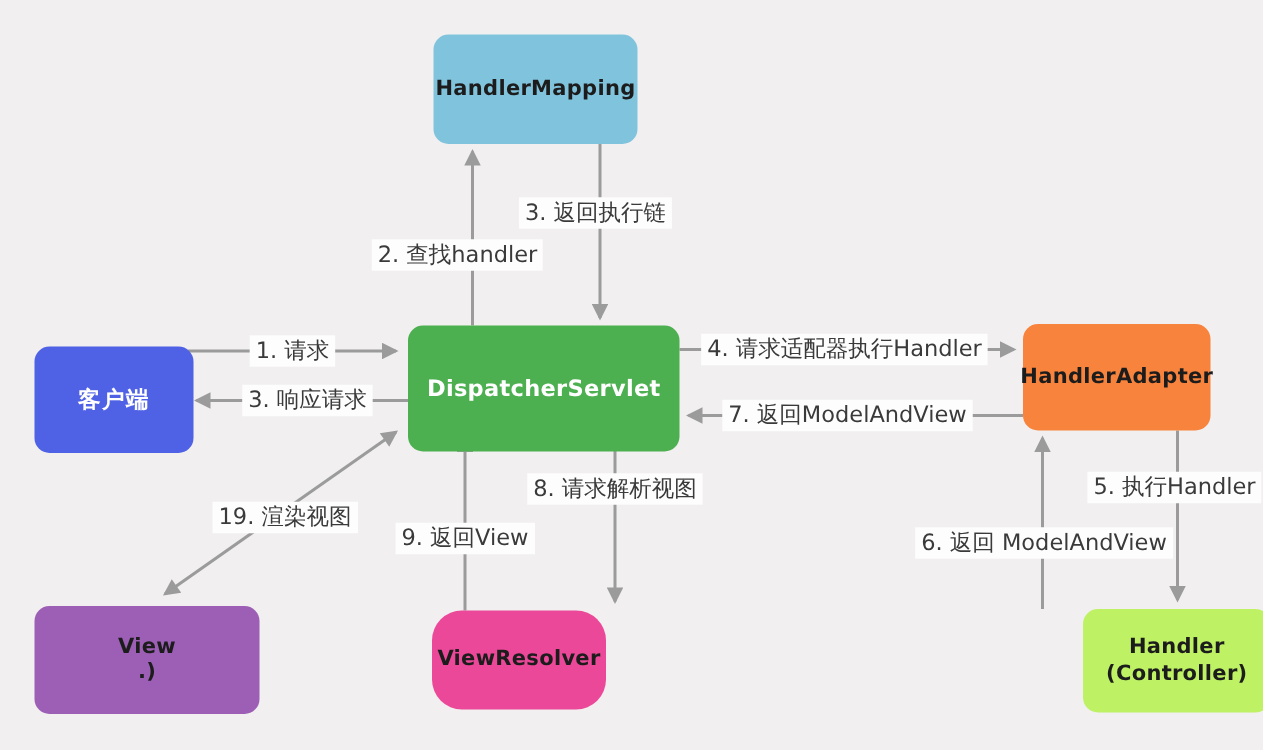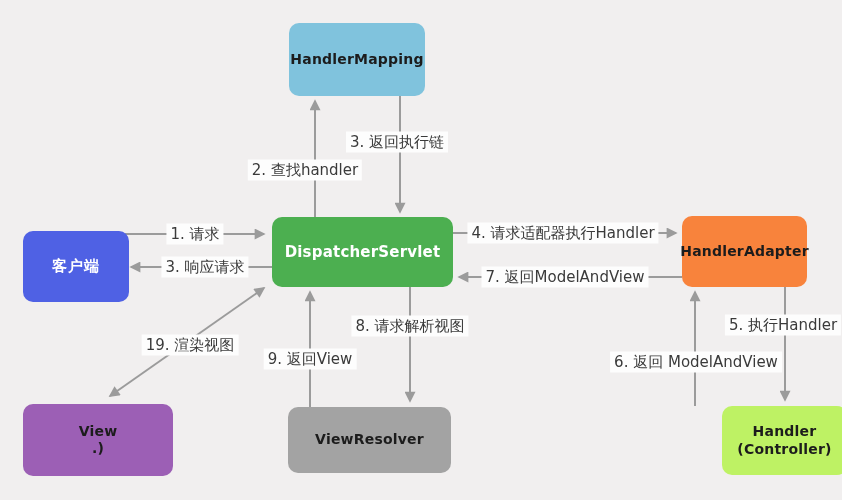--- a/index.html
+++ b/index.html
@@ -54,38 +54,38 @@
     <line x1="410" y1="287" x2="410" y2="401" stroke-width="2" marker-end="url(#arr)" stroke="#9b9b9b"></line>
     <line x1="310" y1="407" x2="310" y2="292" stroke-width="2" marker-end="url(#arr)" stroke="#9b9b9b"></line>
     <line x1="264" y1="288" x2="110" y2="396" stroke-width="2" marker-end="url(#arr)" marker-start="url(#arr)" stroke="#9b9b9b"></line>
     <line x1="272" y1="267" x2="131" y2="267" stroke-width="2" marker-end="url(#arr)" stroke="#9b9b9b"></line>
   </svg>
 
   <div class="node" style="left: 289px; top: 23px; width: 136px; height: 73px; background-color: rgb(128, 195, 221);">
     <span class="node-label" style="color: rgb(28, 28, 28);">HandlerMapping</span>
   </div>
 
-  <div class="node node-dispatcher" style="left: 272px; top: 217px; width: 181px; height: 70px; background-color: rgb(76, 175, 80);">
+  <div class="node node-dispatcher" style="left: 272px; top: 217px; width: 181px; height: 84px; background-color: rgb(76, 175, 80);">
     <span class="node-label" style="color: rgb(255, 255, 255);">DispatcherServlet</span>
   </div>
 
   <div class="node node-client" style="left: 23px; top: 215px; width: 106px; height: 71px; background-color: rgb(79, 97, 228); margin-top: 16px;">
     <span class="node-label" style="color: rgb(255, 255, 255);">客户端</span>
   </div>
 
   <div class="node" style="left: 682px; top: 216px; width: 125px; height: 71px; background-color: rgb(248, 131, 60);">
     <span class="node-label" style="color: rgb(28, 28, 28);">HandlerAdapter</span>
   </div>
 
   <div class="node" style="left: 23px; top: 404px; width: 150px; height: 72px; background-color: rgb(156, 95, 181);">
     <span class="node-label" style="color: rgb(28, 28, 28);">View</span>
     <span class="node-label" style="color: rgb(28, 28, 28);">.)</span>
   </div>
 
-  <div class="node" style="left: 288px; top: 407px; width: 163px; height: 66px; background-color: #a3a3a3;">
+  <div class="node" style="left: 288px; top: 407px; width: 116px; height: 66px; background-color: #ec4899; border-radius: 20px;">
     <span class="node-label" style="color: rgb(28, 28, 28);">ViewResolver</span>
   </div>
 
   <div class="node" style="left: 682px; top: 406px; width: 125px; height: 69px; background-color: #bef264; margin-left: 40px;">
     <span class="node-label" style="color: rgb(28, 28, 28);">Handler</span>
     <span class="node-label" style="color: rgb(28, 28, 28);">(Controller)</span>
   </div>
 
   <div class="edge-label" style="left:195px;top:234px">1. 请求</div>
   <div class="edge-label" style="left:305px;top:170px">2. 查找handler</div>

